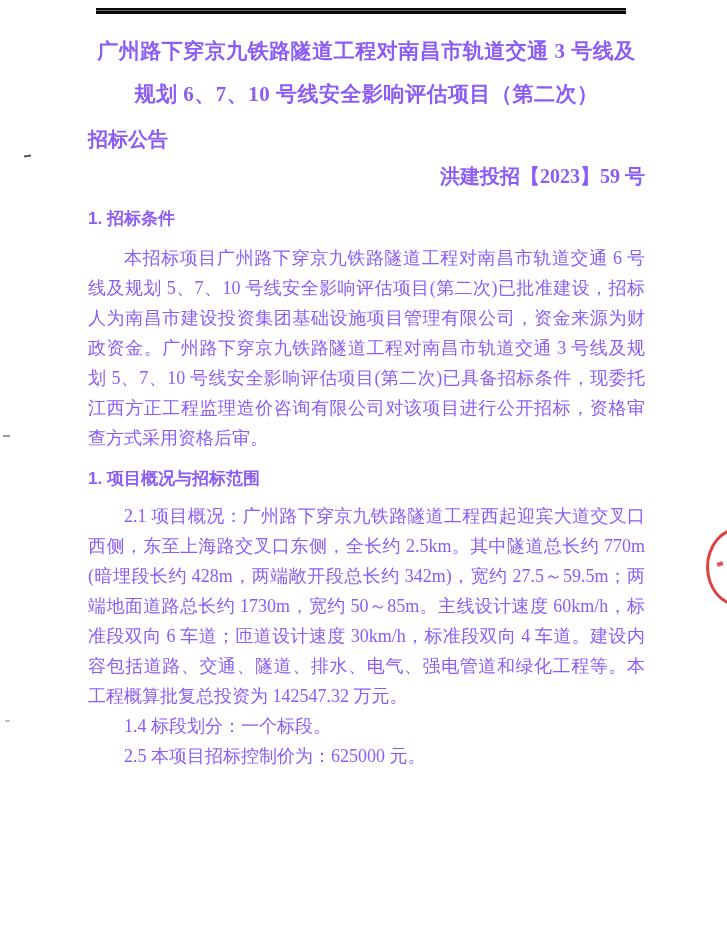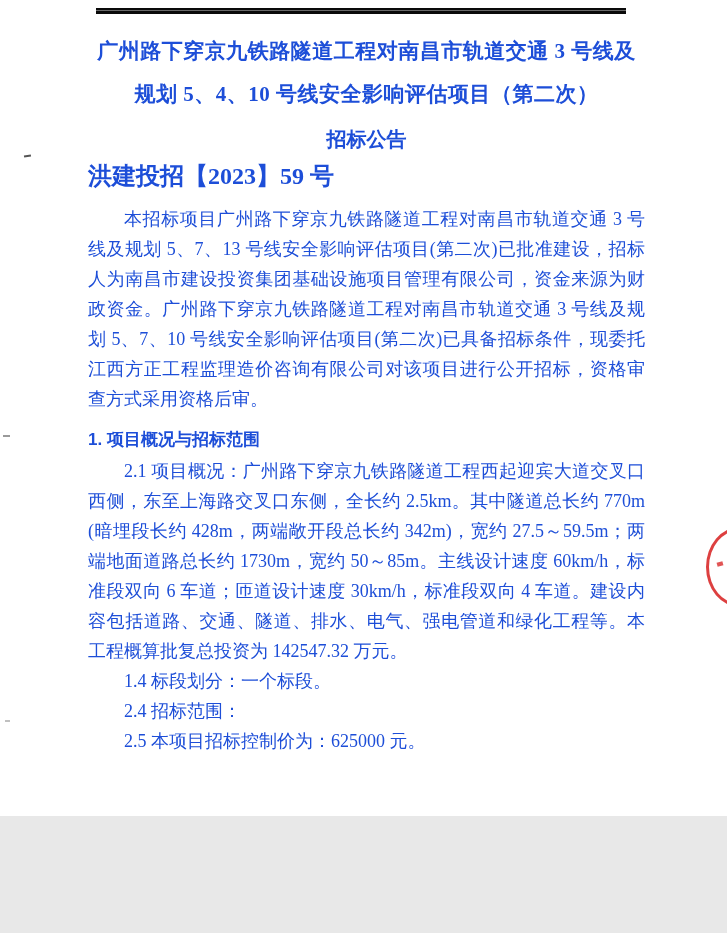--- a/index.html
+++ b/index.html
@@ -1,23 +1,23 @@
 <!DOCTYPE html>
 <html lang="zh"><head>
 <meta charset="utf-8">
 <style>
   html, body { margin: 0; padding: 0; background: #e8e8e8; }
   .page {
     position: relative;
     width: 727px;
-    height: 816px;
+    height: 933px;
     margin: 0 auto;
     background: #ffffff;
     overflow: hidden;
-    color: #1d4ed8;
+    color: #8b5cf6;
     font-family: "Liberation Serif", "DejaVu Serif", serif;
   }
   .top-rule {
     position: absolute;
     left: 96px;
     top: 8px;
     width: 530px;
     height: 6px;
     background: linear-gradient(#0a0a0a 0 2px, #6a6a6a 2px 3px, #0a0a0a 3px 6px);
   }
@@ -32,47 +32,46 @@
     line-height: 43px;
     font-weight: 700;
     text-align: center;
     letter-spacing: 0.5px;
   }
   .subtitle {
     font-size: 20px;
     line-height: 34px;
     margin-top: 6px;
     font-weight: 700;
-    text-align: center;
   }
   .doc-number {
-    font-size: 24px;
+    font-size: 20px;
     line-height: 32px;
     margin-top: 4px;
     font-weight: 700;
-    text-align: left;
+    text-align: right;
   }
   .sec {
     font-family: "Liberation Sans", "DejaVu Sans", sans-serif;
     font-size: 17px;
     line-height: 24px;
     font-weight: 700;
     margin: 15px 0 0 0;
   }
   .sec.sec2 { margin-top: 14px; }
   .body {
     font-size: 18px;
     line-height: 30px;
     margin: 0;
     text-align: justify;
     text-indent: 2em;
     word-break: break-all;
   }
   .mt12 { margin-top: 12px; }
-  .mt10 { margin-top: 4px; }
+  .mt10 { margin-top: 10px; }
   
   .stamp-arc {
     position: absolute;
     top: 527px;
     right: -47px;
     width: 62px;
     height: 74px;
     border: 3px solid #d92b2b;
     border-radius: 50%;
     opacity: 0.9;
@@ -97,38 +96,38 @@
 <body>
 
 <div class="page">
 
   <div class="top-rule"></div>
 
   <div class="content">
 
     <div class="title">
       <div>广州路下穿京九铁路隧道工程对南昌市轨道交通 3 号线及</div>
-      <div>规划 5、4、10 号线安全影响评估项目（第二次）</div>
+      <div>规划 6、7、10 号线安全影响评估项目（第二次）</div>
     </div>
 
     <div class="subtitle">招标公告</div>
 
     <div class="doc-number">洪建投招【2023】59 号</div>
 
+    <h2 class="sec">1. 招标条件</h2>
 
-    <p class="body mt12">本招标项目广州路下穿京九铁路隧道工程对南昌市轨道交通 3 号线及规划 5、7、13 号线安全影响评估项目(第二次)已批准建设，招标人为南昌市建设投资集团基础设施项目管理有限公司，资金来源为财政资金。广州路下穿京九铁路隧道工程对南昌市轨道交通 3 号线及规划 5、7、10 号线安全影响评估项目(第二次)已具备招标条件，现委托江西方正工程监理造价咨询有限公司对该项目进行公开招标，资格审查方式采用资格后审。</p>
+    <p class="body mt12">本招标项目广州路下穿京九铁路隧道工程对南昌市轨道交通 6 号线及规划 5、7、10 号线安全影响评估项目(第二次)已批准建设，招标人为南昌市建设投资集团基础设施项目管理有限公司，资金来源为财政资金。广州路下穿京九铁路隧道工程对南昌市轨道交通 3 号线及规划 5、7、10 号线安全影响评估项目(第二次)已具备招标条件，现委托江西方正工程监理造价咨询有限公司对该项目进行公开招标，资格审查方式采用资格后审。</p>
 
     <h2 class="sec sec2">1. 项目概况与招标范围</h2>
 
     <p class="body mt10">2.1 项目概况：广州路下穿京九铁路隧道工程西起迎宾大道交叉口西侧，东至上海路交叉口东侧，全长约 2.5km。其中隧道总长约 770m(暗埋段长约 428m，两端敞开段总长约 342m)，宽约 27.5～59.5m；两端地面道路总长约 1730m，宽约 50～85m。主线设计速度 60km/h，标准段双向 6 车道；匝道设计速度 30km/h，标准段双向 4 车道。建设内容包括道路、交通、隧道、排水、电气、强电管道和绿化工程等。本工程概算批复总投资为 142547.32 万元。</p>
 
     <p class="body">1.4 标段划分：一个标段。</p>
 
 
-    <p class="body">2.4 招标范围：</p>
 
 
     <p class="body">2.5 本项目招标控制价为：625000 元。</p>
 
   </div>
 
   <div class="stamp-arc"></div>
   <div class="stamp-dot"></div>
 
   <div class="artifact a1"></div>

